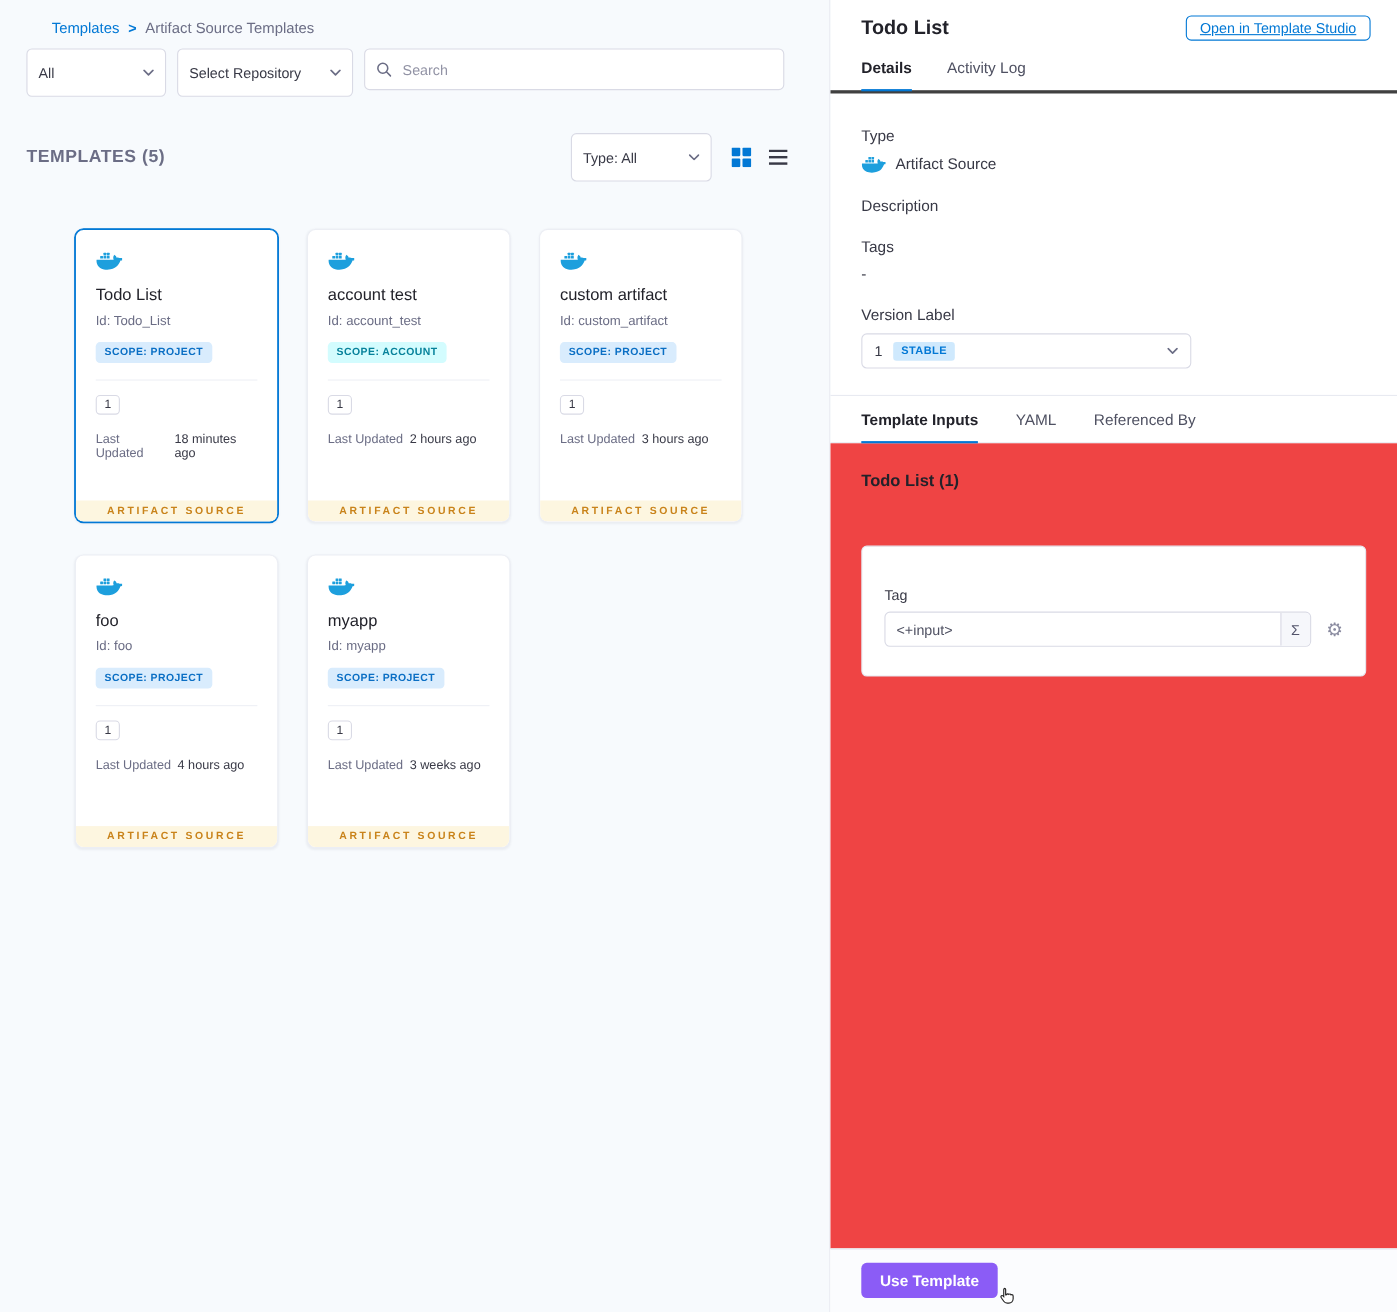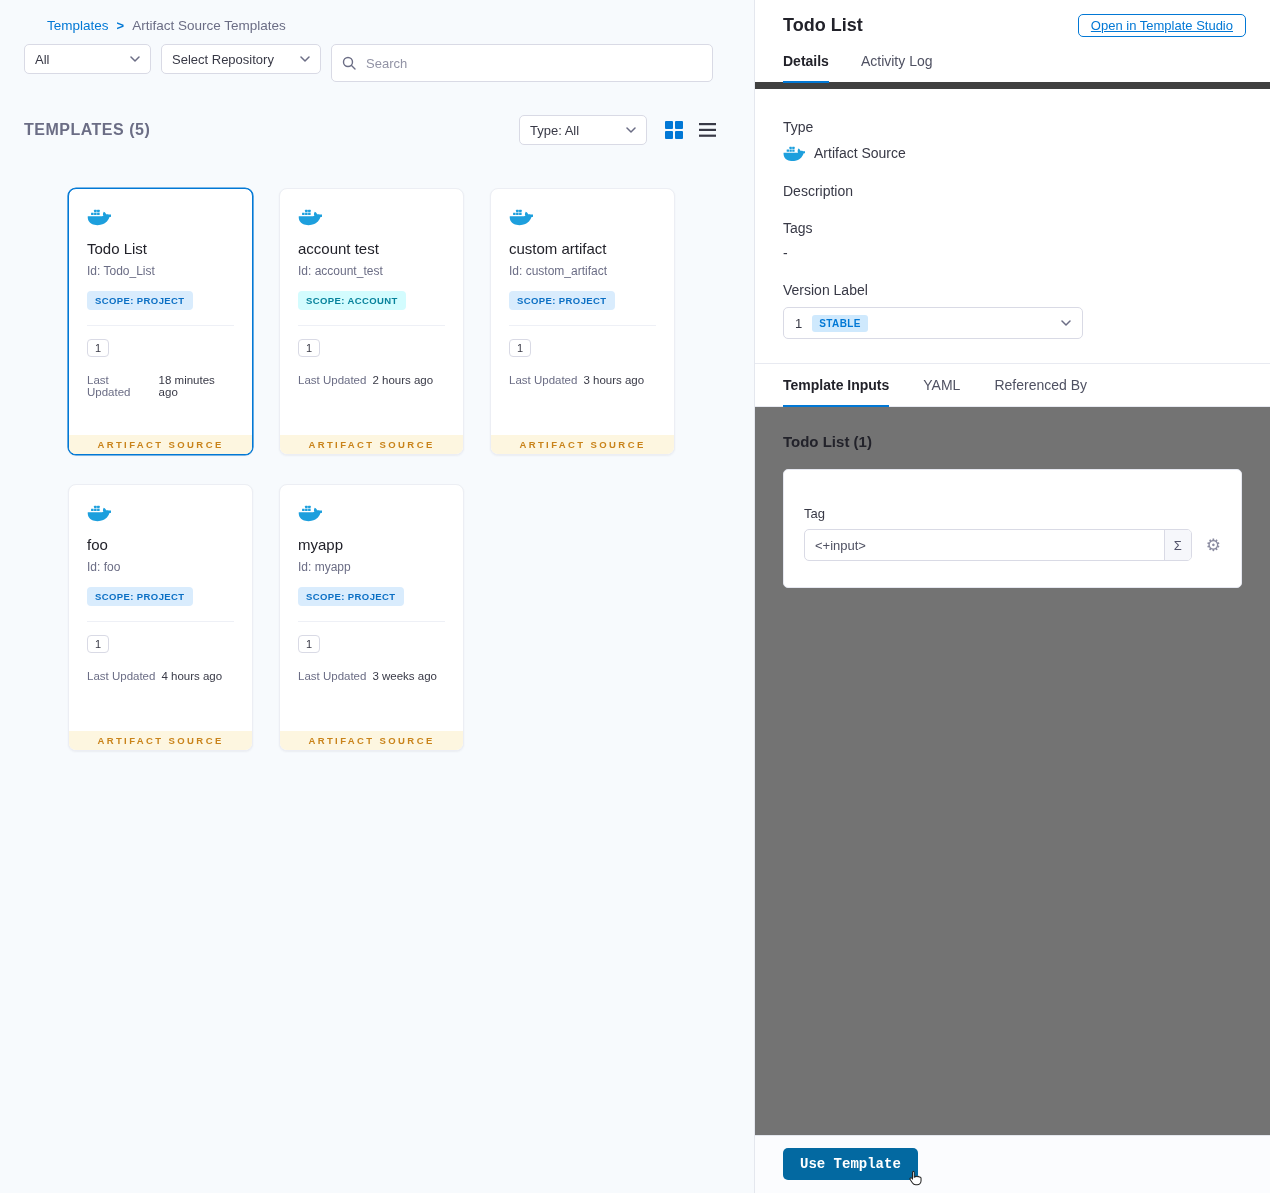--- a/index.html
+++ b/index.html
@@ -15,21 +15,21 @@
   
   .left-pane { width:755px; flex:0 0 755px; background:#f7fafd; border-right:1px solid #e4e7ee; }
 
   .breadcrumb { padding:18px 24px 0; font-size:13.5px; display:flex; align-items:center; gap:8px;margin-left:23px; }
   .breadcrumb a { color:#0278d5; text-decoration:none; cursor:pointer; }
   .crumb-sep { color:#0278d5; font-size:13px; font-weight:700; }
   .crumb-current { color:#6b6d85; }
 
   .filter-row { display:flex; gap:10px; padding:11px 24px 0; }
   .select {
-    background:#fff; border:1px solid #d9dae5; border-radius:5px; height:30px;
+    background:#fff; border:1px solid #d9dae5; border-radius:5px; height:44px;
     display:flex; align-items:center; justify-content:space-between;
     padding:0 10px; font-size:13px; color:#383946; cursor:pointer;
   }
   .select.scope { width:127px; }
   .select.repo  { width:160px; }
   .select.type  { width:128px; }
   .search-box {
     width:382px; height:38px; background:#fff; border:1px solid #d9dae5; border-radius:5px;
     display:flex; align-items:center; gap:8px; padding:0 10px;
   }
@@ -72,21 +72,21 @@
   }
 
   
   .right-pane { flex:1; display:flex; flex-direction:column; background:#fff; min-width:0; }
   .panel-header { display:flex; align-items:center; justify-content:space-between; padding:14px 24px 0 28px; }
   .panel-title { font-size:18px; font-weight:700; color:#22222a; }
   .studio-btn {
     border:1px solid #0278d5; color:#0278d5; background:#fff; border-radius:5px;
     font-size:13px; padding:3px 12px; cursor:pointer; font-family:inherit;text-decoration:underline;
   }
-  .tabs1 { display:flex; gap:32px; padding:16px 28px 0; border-bottom:7px solid #404040; }
+  .tabs1 { display:flex; gap:32px; padding:16px 28px 0; border-bottom:3px solid #404040; }
   .tab { font-size:14px; color:#4f5162; padding-bottom:13px; cursor:pointer; position:relative; }
   .tab.active { color:#22222a; font-weight:700; }
   .tab.active::after { content:""; position:absolute; left:0; right:0; bottom:-1px; height:2px; background:#0278d5; }
 
   .details-body { padding:30px 28px 24px; }
   .field { margin-bottom:21px; }
   .field-label { font-size:14px; color:#383946; margin-bottom:9px; }
   .field-value { font-size:14px; color:#383946; }
   .type-value { display:flex; align-items:center; gap:9px; }
   .docker-xs { width:22px; height:18px; fill:#1d9fdd; }
@@ -94,34 +94,34 @@
     width:300px; height:32px; border:1px solid #d9dae5; border-radius:5px; background:#fff;
     display:flex; align-items:center; gap:10px; padding:0 11px; cursor:pointer;
   }
   .version-num { font-size:13px; color:#383946; }
   .stable-badge { background:#cfe9fd; color:#0278d5; font-size:10px; font-weight:700; letter-spacing:.4px; padding:3px 7px; border-radius:3px; }
   .version-select .chev-wrap { margin-left:auto; }
 
   .tabs2 { display:flex; gap:34px; padding:0 28px; border-top:1px solid #e8eaf1; border-bottom:1px solid #e8eaf1; }
   .tabs2 .tab { padding:13px 0; }
 
-  .inputs-section { flex:1; background:#737373; padding:26px 28px 0; display:flex; flex-direction:column; }
+  .inputs-section { flex:1; background:#ef4444; padding:26px 28px 0; display:flex; flex-direction:column;gap:31px; }
   .inputs-title { font-size:15px; font-weight:600; color:#22222a; }
   .inputs-card { margin-top:19px; background:#fff; border:1px solid #e6e8f0; border-radius:5px; padding:36px 20px 26px; }
   .tag-label { font-size:13px; color:#383946; margin-bottom:8px; }
   .input-row { display:flex; align-items:center; }
   .text-input-wrap { width:400px; height:32px; border:1px solid #d9dae5; border-radius:5px; background:#fff; display:flex; overflow:hidden; }
   .text-input-wrap input { flex:1; border:none; outline:none; padding:0 10px; font-size:13px; color:#4f5162; font-family:inherit; background:transparent; }
   .sigma-btn { width:27px; border-left:1px solid #d9dae5; background:#f6f7fb; color:#52536a; display:flex; align-items:center; justify-content:center; font-size:13px; cursor:pointer; }
   .gear { margin-left:14px; font-size:17px; color:#8a8ba0; cursor:pointer; line-height:1; }
 
   .bottom-bar { border-top:1px solid #e4e7ee; background:#fbfcfe; height:58px; padding:12px 28px 0; }
   .use-btn {
-    background:#0369a1; color:#fff; border:none; border-radius:5px;
-    font-size:14px; font-weight:700; padding:8px 17px; cursor:pointer; font-family:Liberation Mono, monospace;
+    background:#8b5cf6; color:#fff; border:none; border-radius:5px;
+    font-size:14px; font-weight:700; padding:8px 17px; cursor:pointer; font-family:Liberation Sans, sans-serif;
   }
 
   .cursor-overlay { position:absolute; left:906px; top:1168px; pointer-events:none; z-index:10; }
   .defs-holder { position:absolute; width:0; height:0; overflow:hidden; }
 </style>
 </head>
 <body>
 
 <svg class="defs-holder" aria-hidden="true">
   <defs>

